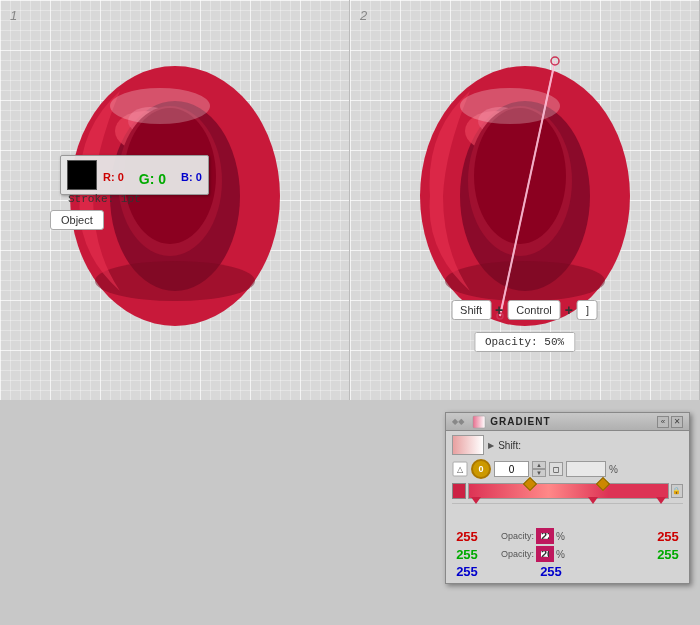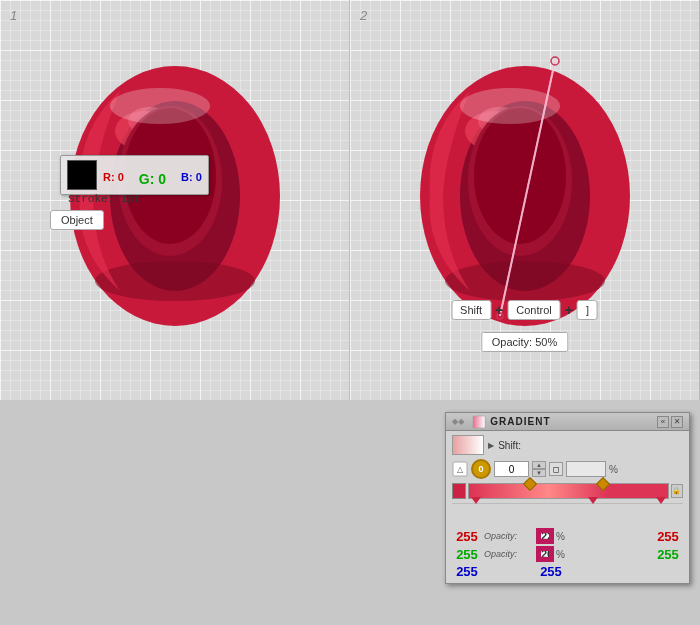--- a/index.html
+++ b/index.html
@@ -145,20 +145,21 @@
       font-size: 14px;
       color: #333;
       font-weight: bold;
     }
 
     .opacity-row {
       position: absolute;
       bottom: 52px;
       left: 50%;
       transform: translateX(-50%);
+      font-family: Liberation Mono, monospace;
     }
 
     .opacity-box {
       background: white;
       border: 1px solid #aaa;
       border-radius: 2px;
       padding: 3px 10px;
       font-size: 11px;
       color: #333;
     }
@@ -431,22 +432,21 @@
     .val-row {
       display: flex;
       align-items: center;
       gap: 2px;
     }
 
     .val-label {
       font-size: 9px;
       color: #555;
       width: 50px;
-      text-align: left;
-      font-style: italic;
+      text-align: right;
     }
 
     .val-left {
       font-weight: bold;
       font-size: 13px;
       width: 30px;
       text-align: center;
     }
 
     .val-center {

